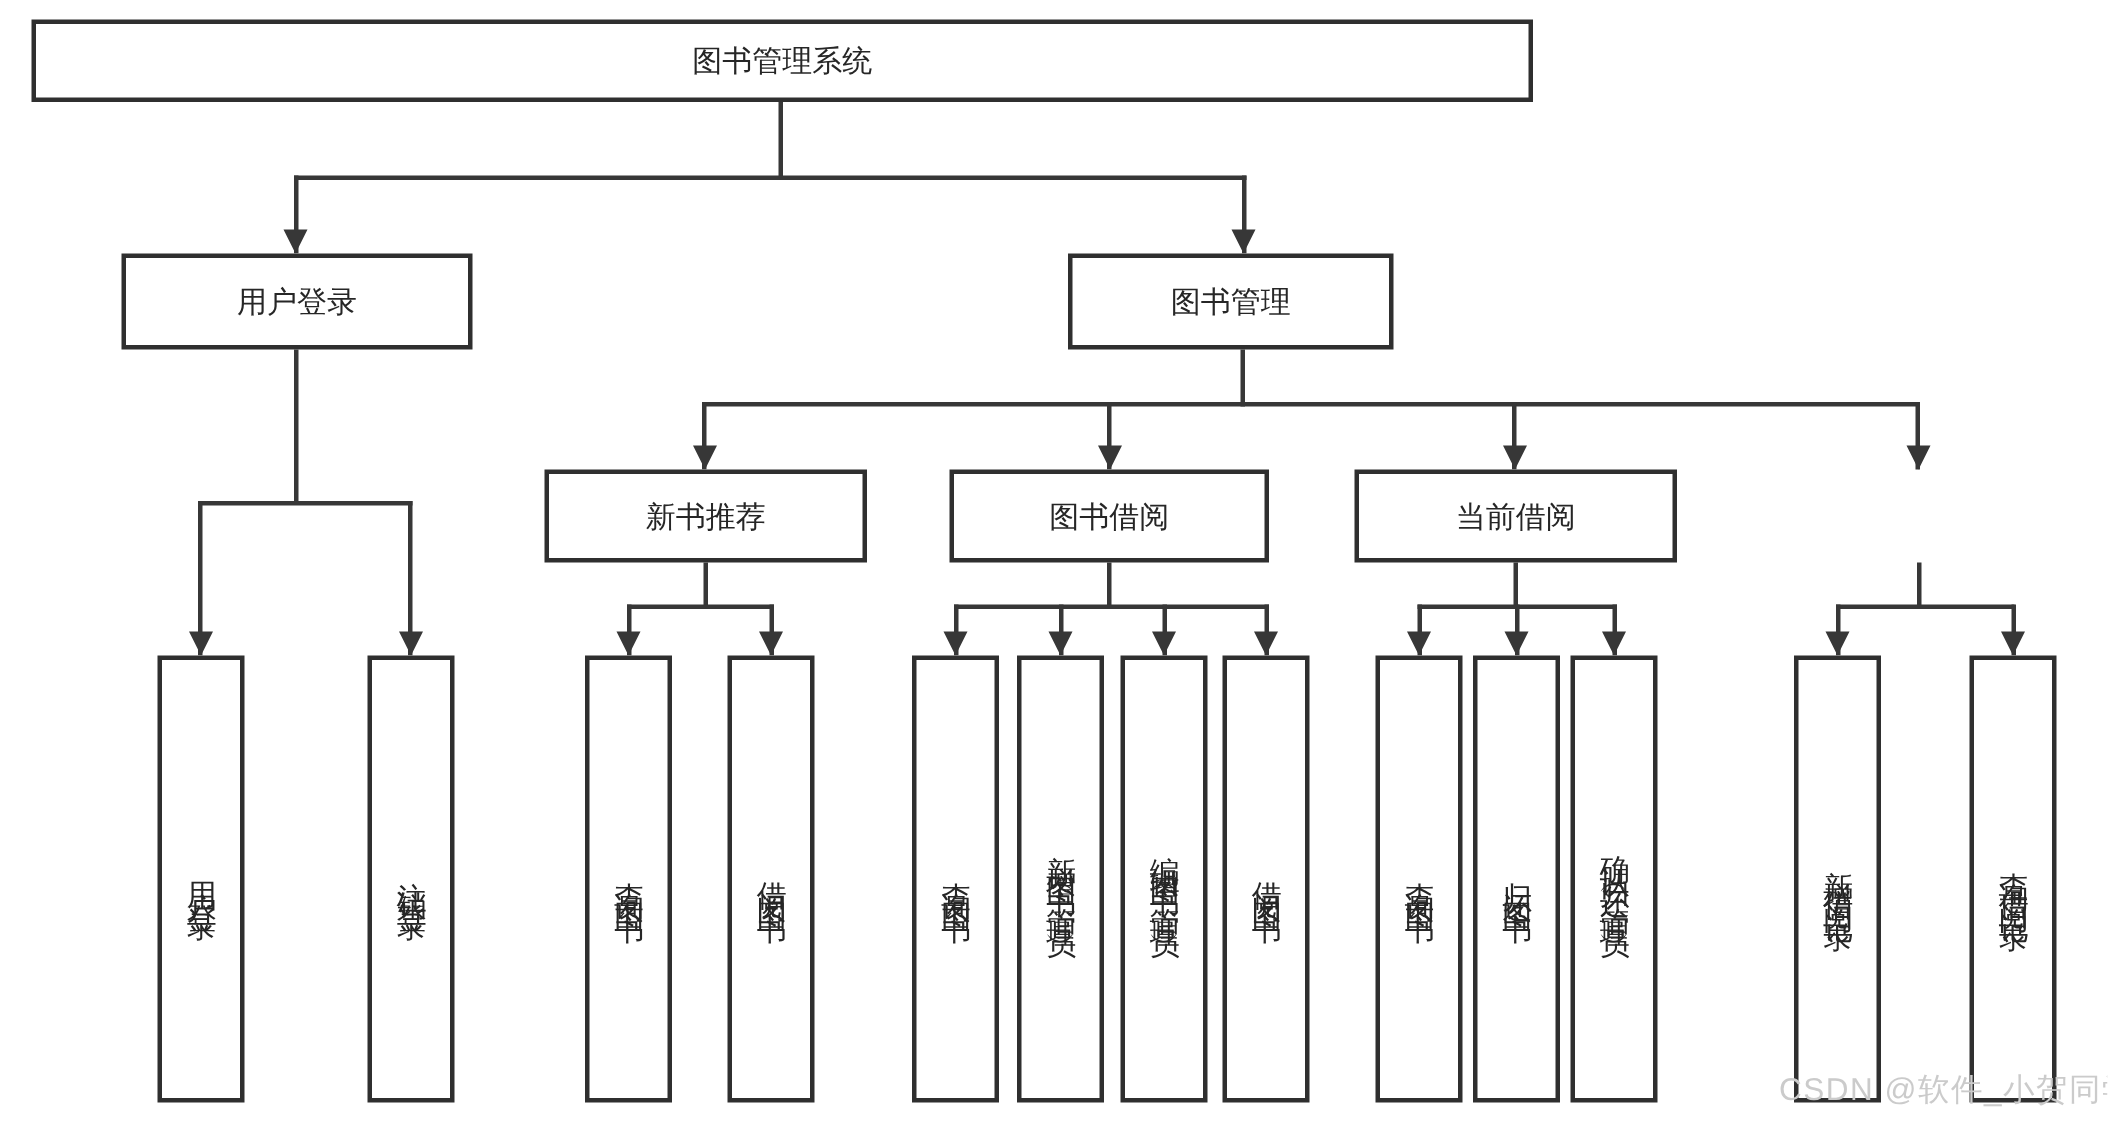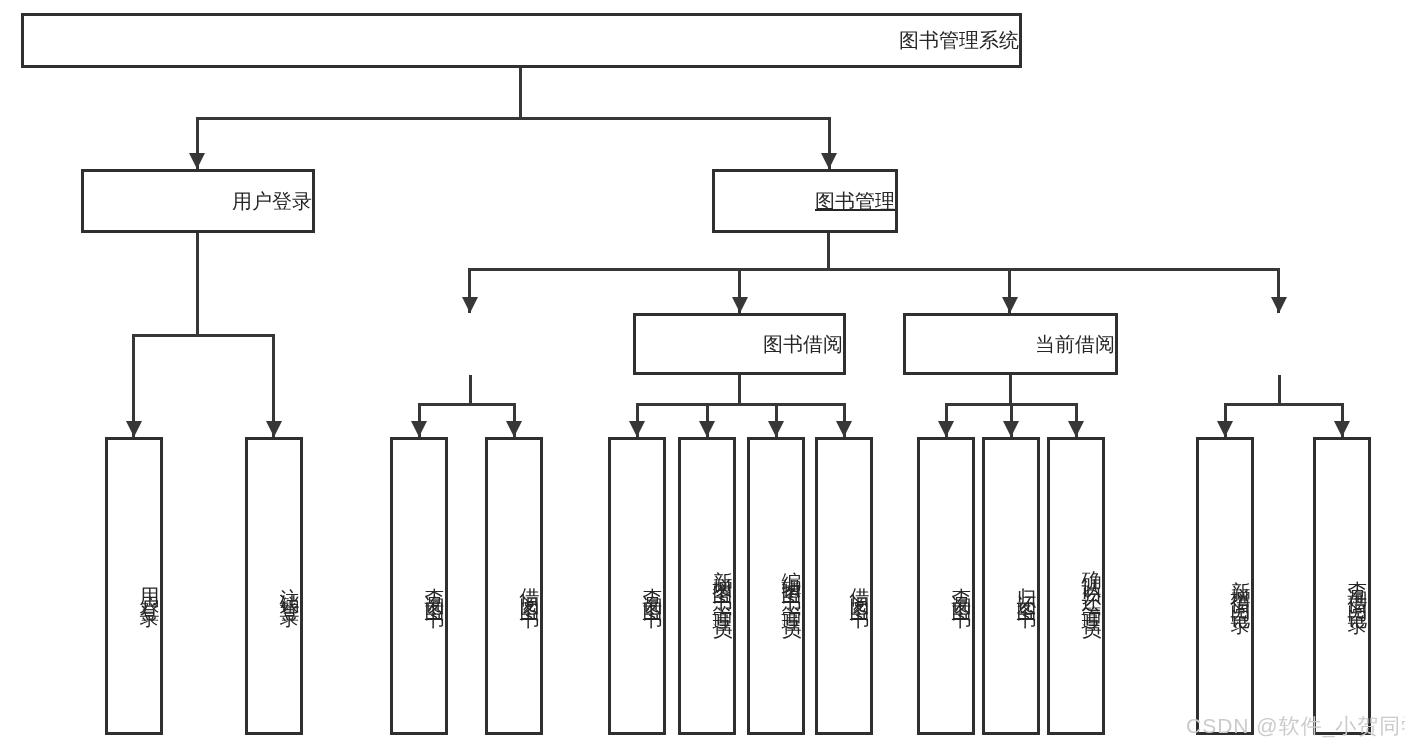--- a/index.html
+++ b/index.html
@@ -1,19 +1,19 @@
 <!DOCTYPE html>
 <html><head>
 <meta charset="utf-8">
 <style>
   html,body{margin:0;padding:0;background:#ffffff;}
   .canvas{position:relative;width:1405px;height:747px;background:#ffffff;overflow:hidden;
           font-family:"Liberation Sans","DejaVu Sans",sans-serif;color:#262626;}
   .box{position:absolute;box-sizing:border-box;background:#ffffff;border:3px solid #2f2f2f;
-       display:flex;align-items:center;justify-content:flex-end;font-size:20px;color:#262626;}
+       display:flex;align-items:center;justify-content:center;font-size:20px;color:#262626;}
   .vbox span{writing-mode:vertical-rl;letter-spacing:7px;line-height:1;font-size:20px;white-space:nowrap;}
   .hl{position:absolute;height:3px;background:#373737;}
   .vl{position:absolute;width:3px;background:#373737;}
   .arr{position:absolute;width:0;height:0;border-left:8px solid transparent;
        border-right:8px solid transparent;border-top:16px solid #373737;}
   .watermark{position:absolute;left:1186px;top:712px;font-size:21px;color:#cbcbcb;
              letter-spacing:1px;white-space:nowrap;}
 </style>
 </head>
 <body>
@@ -27,21 +27,21 @@
   <div class="vl" style="left:519px;top:68px;height:50px;"></div>
   <div class="hl" style="left:196px;top:117px;width:635px;"></div>
   <div class="vl" style="left:196px;top:117px;height:52px;"></div>
   <div class="arr" style="left:189px;top:153px;"></div>
   <div class="vl" style="left:828px;top:117px;height:52px;"></div>
   <div class="arr" style="left:821px;top:153px;"></div>
 
   <div class="box" style="left:81px;top:169px;width:234px;height:64px;">
     <span>用户登录</span>
   </div>
-  <div class="box" style="left:712px;top:169px;width:186px;height:64px;text-decoration:underline;">
+  <div class="box" style="left:712px;top:169px;width:217px;height:64px;">
     <span>图书管理</span>
   </div>
 
   <div class="vl" style="left:196px;top:233px;height:102px;"></div>
   <div class="hl" style="left:132px;top:334px;width:143px;"></div>
   <div class="vl" style="left:132px;top:334px;height:103px;"></div>
   <div class="arr" style="left:126px;top:421px;"></div>
   <div class="vl" style="left:272px;top:334px;height:103px;"></div>
   <div class="arr" style="left:266px;top:421px;"></div>
 
@@ -49,20 +49,23 @@
   <div class="hl" style="left:468px;top:268px;width:811px;"></div>
   <div class="vl" style="left:468px;top:268px;height:45px;"></div>
   <div class="arr" style="left:462px;top:297px;"></div>
   <div class="vl" style="left:738px;top:268px;height:45px;"></div>
   <div class="arr" style="left:732px;top:297px;"></div>
   <div class="vl" style="left:1008px;top:268px;height:45px;"></div>
   <div class="arr" style="left:1002px;top:297px;"></div>
   <div class="vl" style="left:1277px;top:268px;height:45px;"></div>
   <div class="arr" style="left:1271px;top:297px;"></div>
 
+  <div class="box" style="left:363px;top:313px;width:215px;height:62px;">
+    <span>新书推荐</span>
+  </div>
   <div class="box" style="left:903px;top:313px;width:215px;height:62px;">
     <span>当前借阅</span>
   </div>
   <div class="box" style="left:633px;top:313px;width:213px;height:62px;">
     <span>图书借阅</span>
   </div>
 
   <div class="vl" style="left:469px;top:375px;height:31px;"></div>
   <div class="hl" style="left:418px;top:403px;width:98px;"></div>
   <div class="vl" style="left:418px;top:403px;height:34px;"></div>

